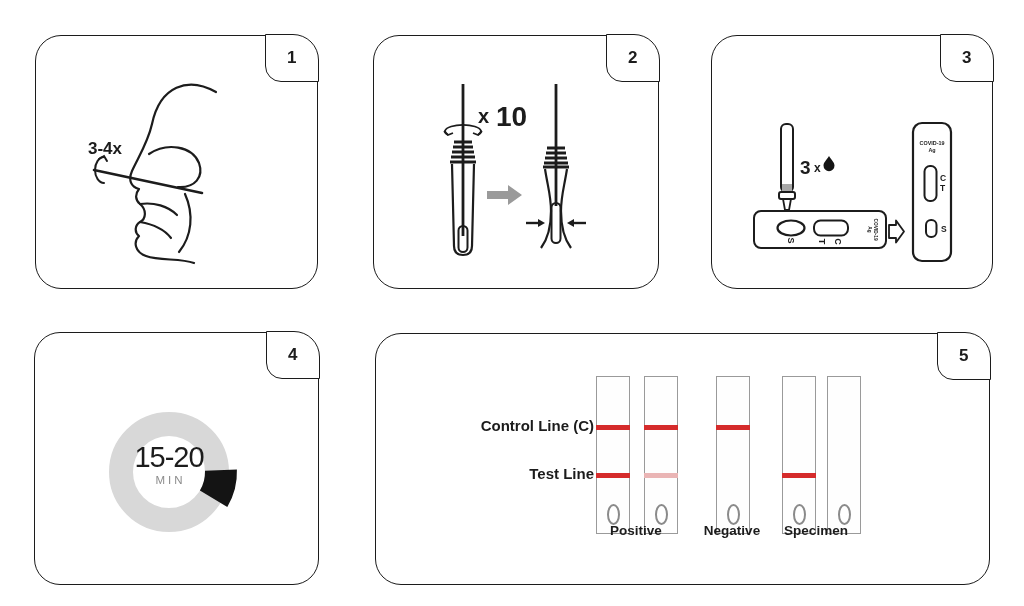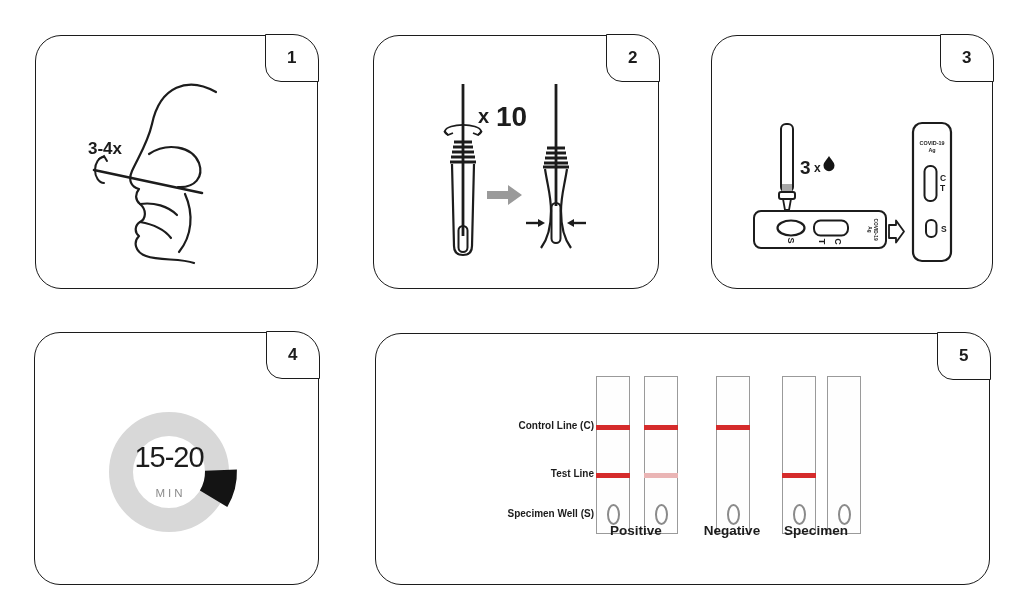--- a/index.html
+++ b/index.html
@@ -10,25 +10,25 @@
   .badge{position:absolute;top:-1.8px;right:-1.8px;width:52px;height:46px;
          border:1.8px solid #1c1c1c;border-radius:0 26px 0 16px;background:#fff;
          display:flex;align-items:center;justify-content:center;
          font-size:17px;font-weight:bold;}
   .panel svg{position:absolute;left:0;top:0;}
   svg text{font-family:"Liberation Sans","DejaVu Sans",sans-serif;fill:#1c1c1c;}
 
   
   .timer-text{position:absolute;left:64px;top:110px;width:140px;text-align:center;line-height:1;}
   .timer-range{font-size:29px;font-weight:normal;letter-spacing:-1px;}
-  .timer-unit{font-size:11.5px;color:#8c8c8c;letter-spacing:3px;margin-top:16px;margin-left:3px;}
+  .timer-unit{font-size:11.5px;color:#8c8c8c;letter-spacing:3px;margin-top:3px;margin-left:3px;}
 
   
   .row-label{position:absolute;left:0;width:218px;text-align:right;height:18px;line-height:18px;
-             font-size:10px;font-weight:bold;}
+             font-size:15px;font-weight:bold;}
   .strip{position:absolute;top:42px;width:32px;height:156px;border:1.5px solid #9a9a9a;background:#fefefe;}
   .result-line{position:absolute;left:-1px;right:-1px;height:4.5px;}
   .result-line[data-state="strong"]{background:#d52b2b;}
   .result-line[data-state="faint"]{background:#eab5b5;}
   .line-control{top:48px;}
   .line-test{top:96px;}
   .well-oval{position:absolute;left:50%;margin-left:-6.5px;top:127px;width:9px;height:17px;
              border:2px solid #8a8a8a;border-radius:50%;background:#fff;}
   .result-label{position:absolute;top:188px;width:120px;height:18px;line-height:18px;text-align:center;
                 font-size:13.5px;font-weight:bold;}
@@ -154,21 +154,20 @@
     <div class="timer-text">
       <div class="timer-range">15-20</div>
       <div class="timer-unit">MIN</div>
     </div>
     <div class="badge">4</div>
   </div>
 
   <div class="panel" style="left:375px;top:333px;width:613px;height:250px;">
     <div class="row-label" style="top:83px;">Control Line (C)</div>
     <div class="row-label" style="top:131px;">Test Line</div>
-    <div class="row-label" style="top:171px;">Specimen Well (S)</div>
 
     <div class="strip" style="left:220px;">
       <div class="result-line line-control" data-state="strong"></div>
       <div class="result-line line-test" data-state="strong"></div>
       <div class="well-oval"></div>
     </div>
     <div class="strip" style="left:268px;">
       <div class="result-line line-control" data-state="strong"></div>
       <div class="result-line line-test" data-state="faint"></div>
       <div class="well-oval"></div>

